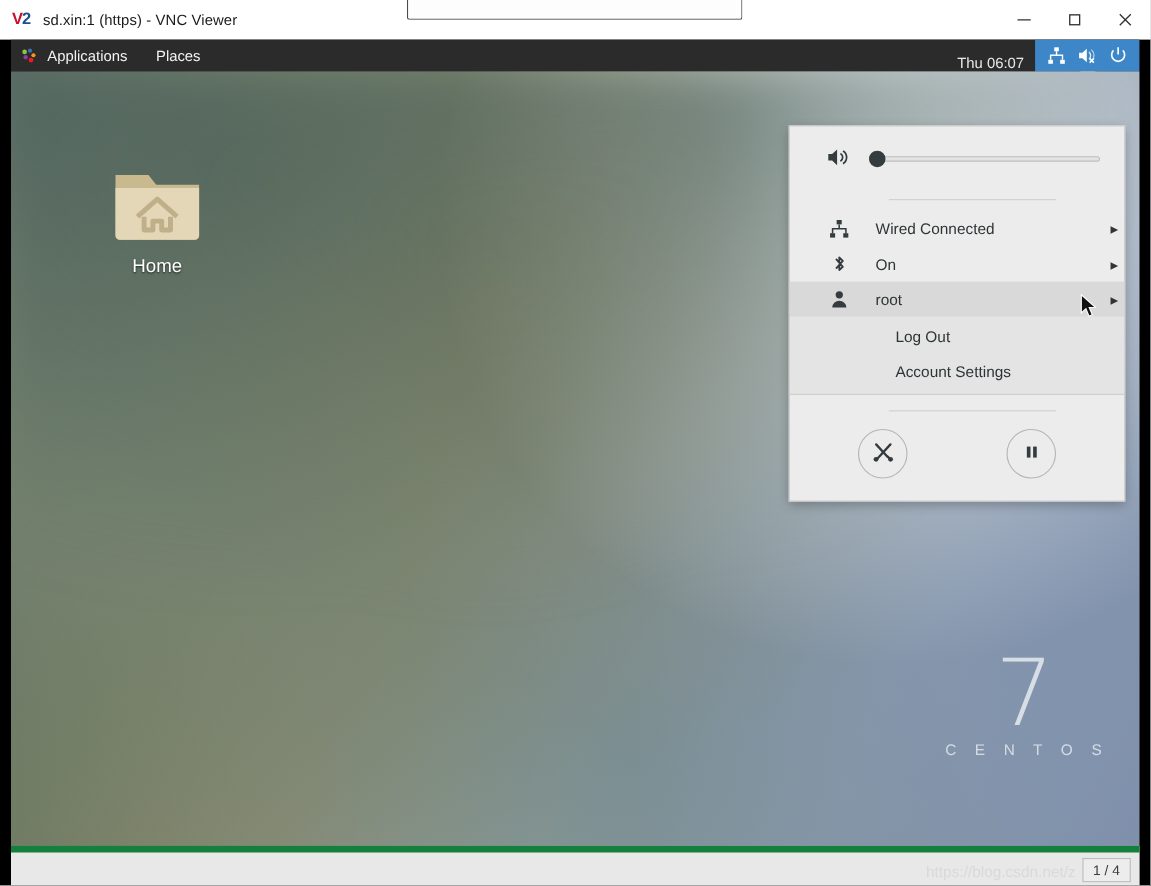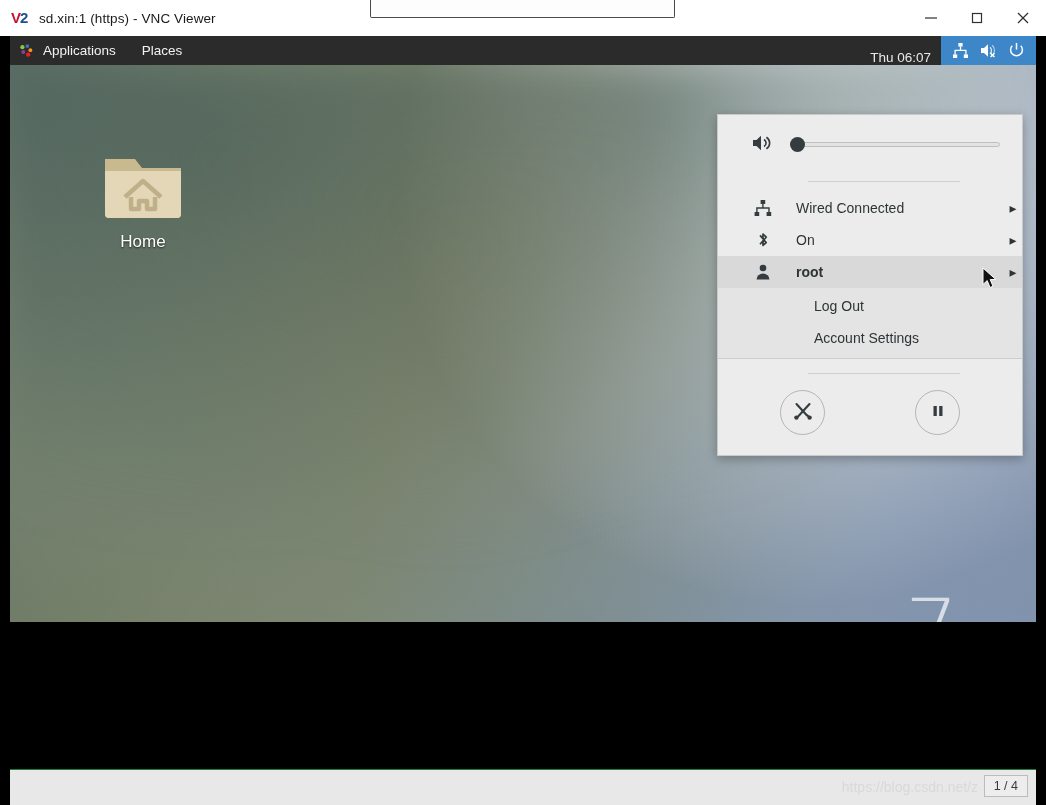--- a/index.html
+++ b/index.html
@@ -45,21 +45,21 @@
     border: 1px solid #4a4a4a; border-top: none; background: #fdfdfd;
     border-bottom-left-radius: 2px; border-bottom-right-radius: 2px;
   }
 
   
   .vnc-frame {
     position: absolute; left: 0; top: 36px; width: 1046px; height: 769px;
     background: #000000;
   }
   .screen {
-    position: absolute; left: 10px; top: 0px; width: 1026px; height: 586px;
+    position: absolute; left: 10px; top: 0px; width: 1026px; height: 733px;
     overflow: hidden;
   }
 
   
   .gpanel {
     position: absolute; left: 0; top: 0; width: 1026px; height: 29px;
     background: #2b2b2b; display: flex; align-items: center;
     color: #ffffff; font-size: 13.5px;
   }
   .gnome-logo { width: 16px; height: 16px; margin-left: 8px; position: relative; }
@@ -143,39 +143,39 @@
   .sep-line { height: 1px; background: #cfcfcf; margin: 8px 62px 10px 90px; }
 
   .mrow {
     display: flex; align-items: center; height: 32px;
     padding: 0 2px 0 34px; cursor: default;
   }
   .mrow .micon { width: 22px; margin-right: 22px; display: flex; justify-content: center; }
   .mrow .mlabel { flex: 1; }
   .mrow .chev { width: 14px; display: flex; justify-content: center; color: #2e3436; }
   .mrow.active { background: #d9d9d9; }
-  .mrow.active .mlabel { font-weight: bold; }
+  .mrow.active .mlabel { font-weight: normal; }
   .submenu { background: #e4e4e4; padding: 2px 0 4px 0; border-bottom: 1px solid #cdcdcd; }
   .subrow {
     height: 32px; display: flex; align-items: center; padding-left: 96px; cursor: default;
   }
   .bottom-sep { height: 1px; background: #cfcfcf; margin: 14px 62px 0 90px; }
   .btn-row { display: flex; justify-content: center; gap: 90px; margin-top: 16px; }
   .circ-btn {
     width: 45px; height: 45px; border-radius: 50%; border: 1px solid #b5b5b5;
     display: flex; align-items: center; justify-content: center; background: transparent;
   }
 
   
   .cursor { position: absolute; left: 982px; top: 231px; pointer-events: none; }
 
   
   .statusbar {
     position: absolute; left: 10px; top: 733px; width: 1026px; height: 36px;
-    background: #e8e8e8; border-top: 1px solid #15803d;
+    background: #e8e8e8; border-top: 6px solid #15803d;
   }
   .watermark {
     position: absolute; right: 58px; top: 9px;
     font-size: 14px; color: #d9d9d9; white-space: nowrap;
   }
   .pager {
     position: absolute; right: 8px; top: 5px;
     border: 1px solid #bcbcbc; background: #ededed;
     padding: 3px 9px; font-size: 12.5px; color: #3b3b3b;
   }

